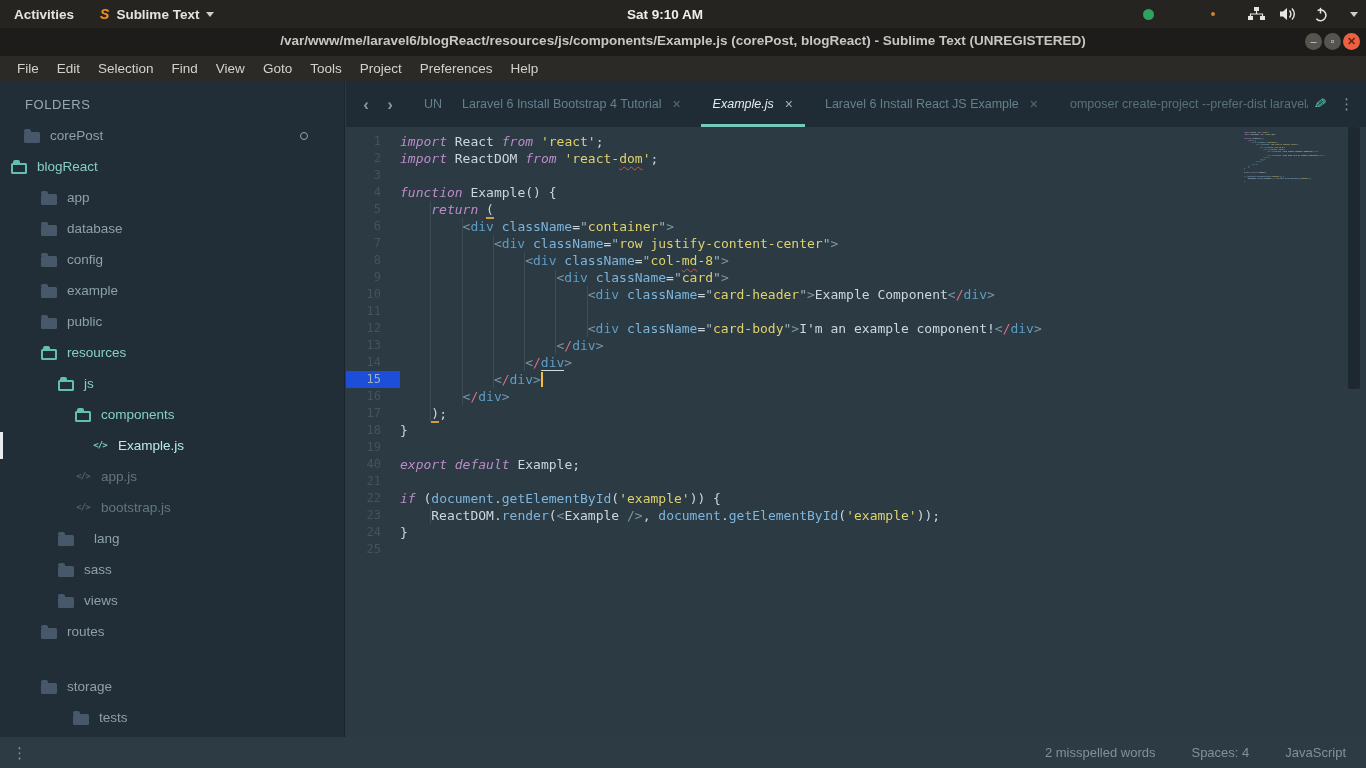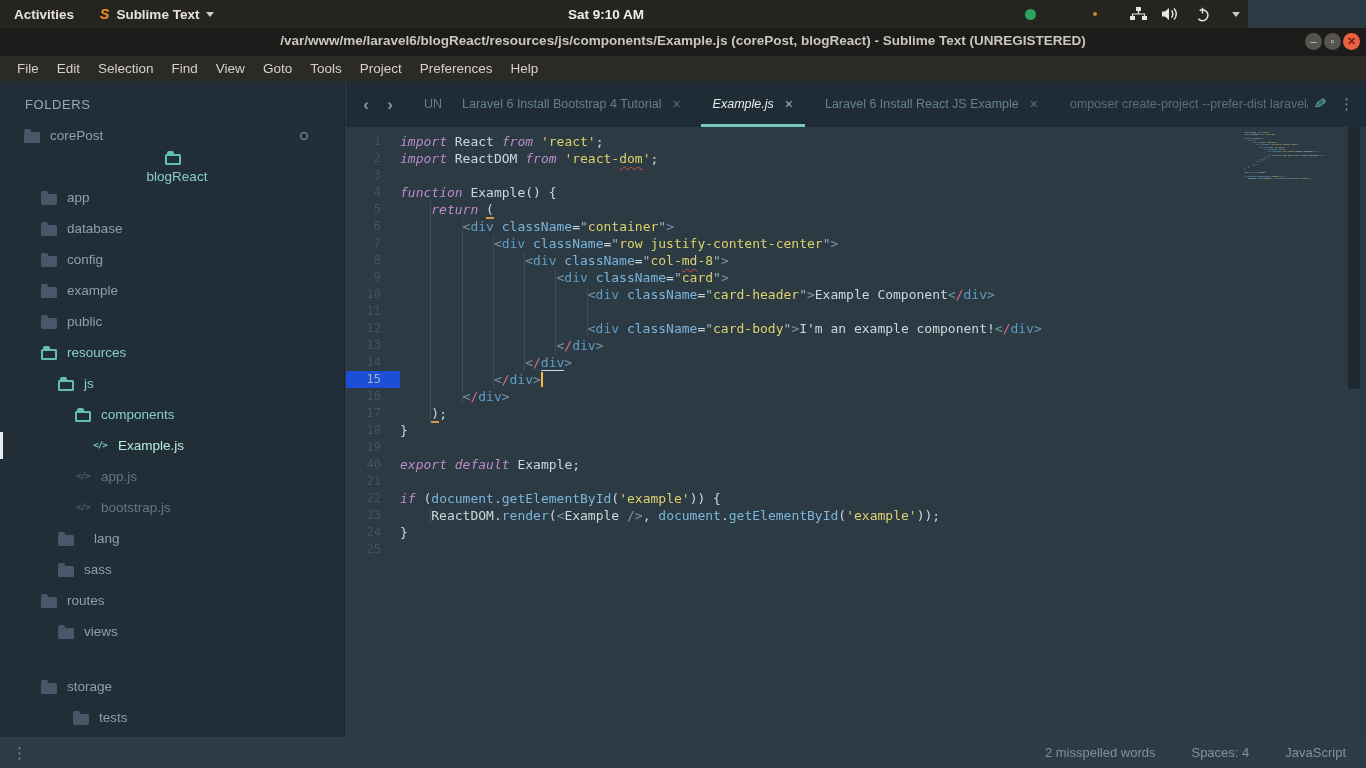--- a/index.html
+++ b/index.html
@@ -1,19 +1,19 @@
 <!DOCTYPE html>
 <html><head>
 <meta charset="utf-8">
 <style>
   *{margin:0;padding:0;box-sizing:border-box}
   html,body{width:1366px;height:768px;overflow:hidden;background:#2c3a44;font-family:"Liberation Sans",sans-serif;-webkit-font-smoothing:antialiased}
 
   
-  #topbar{position:absolute;top:0;left:0;width:1248px;height:28px;background:#262421;display:flex;align-items:center;color:#e9e7e3;font-size:13.5px}
+  #topbar{position:absolute;top:0;left:0;width:1366px;height:28px;background:#262421;display:flex;align-items:center;color:#e9e7e3;font-size:13.5px}
   .tb-activities{padding:0 14px;font-weight:700;color:#e6e3de}
   .tb-logo{color:#f7941d;font-weight:700;font-style:italic;font-size:14px;margin:0 7px 0 12px}
   .tb-appname{font-weight:700;color:#e6e3de}
   .caret-down{width:0;height:0;border-left:4px solid transparent;border-right:4px solid transparent;border-top:5px solid #cfccc7;display:inline-block;margin-left:7px}
   .tb-clock{position:absolute;left:calc(50% - 18px);transform:translateX(-50%);font-weight:700;color:#f0eeea}
   .tb-right{position:absolute;right:8px;top:0;height:28px;display:flex;align-items:center;gap:15px}
   .ind-green{width:11px;height:11px;border-radius:50%;background:#2ba45e;margin-right:42px}
   .ind-dot{width:4px;height:4px;border-radius:50%;background:#cf8433;margin-right:18px}
   .tb-svg{display:block}
 
@@ -152,21 +152,21 @@
 <div id="sidebar">
   <div class="folders-header">FOLDERS</div>
   <div id="folder-tree">
       <div class="tree-row" style="padding-left: 23px;">
         <span class="tree-icon">
           <span class="folder-glyph"></span>
         </span>
         <span class="tree-label">corePost</span>
         <span class="ring"></span>
       </div>
-      <div class="tree-row open-row" style="padding-left: 10px; flex-direction: column;">
+      <div class="tree-row open-row" style="padding-left: 10px;">
         <span class="tree-icon">
           <span class="folder-glyph"></span>
         </span>
         <span class="tree-label">blogReact</span>
       </div>
       <div class="tree-row" style="padding-left: 40px;">
         <span class="tree-icon">
           <span class="folder-glyph"></span>
         </span>
         <span class="tree-label">app</span>
@@ -237,31 +237,31 @@
           <span class="folder-glyph"></span>
         </span>
         <span class="tree-label">lang</span>
       </div>
       <div class="tree-row" style="padding-left: 57px;">
         <span class="tree-icon">
           <span class="folder-glyph"></span>
         </span>
         <span class="tree-label">sass</span>
       </div>
+      <div class="tree-row" style="padding-left: 57px;">
+        <span class="tree-icon">
+          <span class="folder-glyph"></span>
+        </span>
+        <span class="tree-label">views</span>
+      </div>
       <div class="tree-row" style="padding-left: 40px;">
         <span class="tree-icon">
           <span class="folder-glyph"></span>
         </span>
         <span class="tree-label">routes</span>
-      </div>
-      <div class="tree-row" style="padding-left: 57px;">
-        <span class="tree-icon">
-          <span class="folder-glyph"></span>
-        </span>
-        <span class="tree-label">views</span>
       </div>
       <div class="tree-row" style="padding-left: 40px; margin-top: 24px;">
         <span class="tree-icon">
           <span class="folder-glyph"></span>
         </span>
         <span class="tree-label">storage</span>
       </div>
       <div class="tree-row" style="padding-left: 28px; margin-left: 44px;">
         <span class="tree-icon">
           <span class="folder-glyph"></span>

